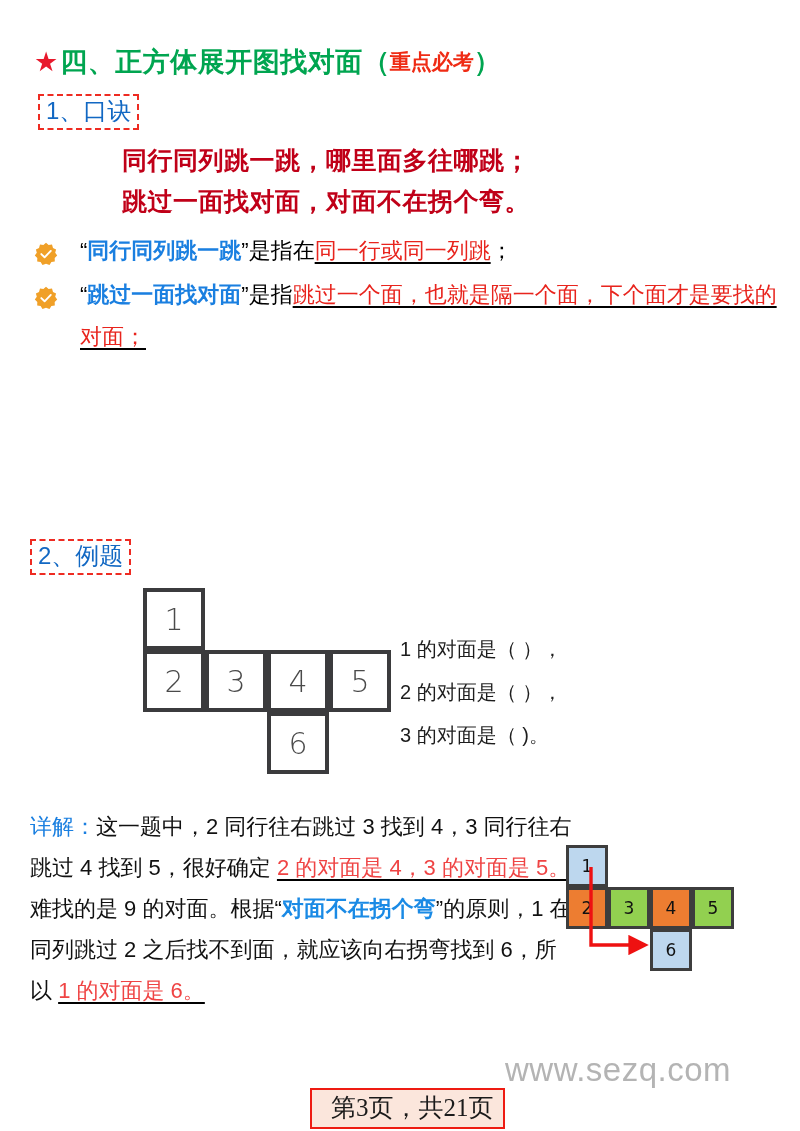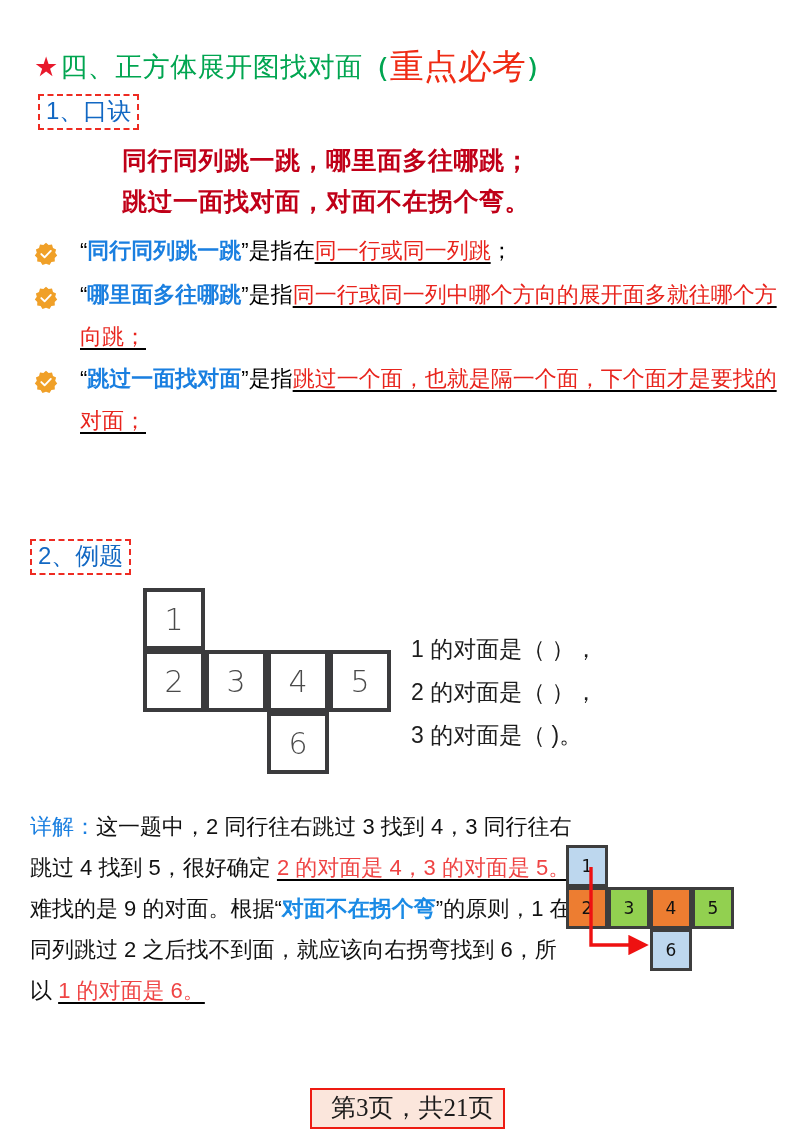--- a/index.html
+++ b/index.html
@@ -34,32 +34,32 @@
   }
   .star-icon {
     color: #e8192c;
     font-size: 27px;
     line-height: 1;
     margin-right: 2px;
   }
   .title-main {
     color: #00a550;
     font-size: 27px;
-    font-weight: normal;
+    font-weight: bold;
     letter-spacing: 0.5px;
   }
   .title-paren {
     color: #00a550;
     font-size: 27px;
     font-weight: bold;
   }
   .title-red {
     color: #ef2b14;
-    font-size: 34px;
-    font-weight: normal;
+    font-size: 21px;
+    font-weight: bold;
   }
 
   
   .dashed-label {
     position: absolute;
     border: 2px dashed #ee2b22;
     color: #1268c3;
     font-size: 24px;
     font-weight: 500;
     padding: 1px 6px 3px 6px;
@@ -140,23 +140,23 @@
     font-family: "DejaVu Sans", sans-serif;
     display: flex;
     align-items: center;
     justify-content: center;
     font-weight: 300;
   }
 
   
   #questions {
     position: absolute;
-    left: 411px;
+    left: 400px;
     top: 628px;
-    font-size: 23px;
+    font-size: 20px;
     line-height: 43px;
     color: #1d1d1d;
     white-space: nowrap;
   }
 
   
   #explanation {
     position: absolute;
     left: 30px;
     top: 806px;
@@ -258,29 +258,20 @@
     <div class="bullet-row">
       <span class="badge-icon">
         <svg viewBox="0 0 24 24" width="24" height="24">
           <path fill="#f0a028" d="M12 0.8 L14.6 3.1 L18.0 2.6 L19.0 5.9 L22.1 7.4 L21.2 10.8 L23.2 13.6 L20.7 16.0 L20.8 19.5 L17.4 20.1 L15.5 23.0 L12 21.7 L8.5 23.0 L6.6 20.1 L3.2 19.5 L3.3 16.0 L0.8 13.6 L2.8 10.8 L1.9 7.4 L5.0 5.9 L6.0 2.6 L9.4 3.1 Z"></path>
           <path fill="none" stroke="#ffffff" stroke-width="1.9" stroke-linecap="round" stroke-linejoin="round" d="M7.3 12.1 L10.6 15.3 L16.8 8.9"></path>
         </svg>
       </span>
       <span class="q-mark">“</span><span class="term-blue">同行同列跳一跳</span><span class="q-mark">”</span><span class="mid-black">是指在</span><span class="expl-red">同一行或同一列跳</span><span class="tail-black">；</span>
     </div>
 
-    <div class="bullet-row">
-      <span class="badge-icon">
-        <svg viewBox="0 0 24 24" width="24" height="24">
-          <path fill="#f0a028" d="M12 0.8 L14.6 3.1 L18.0 2.6 L19.0 5.9 L22.1 7.4 L21.2 10.8 L23.2 13.6 L20.7 16.0 L20.8 19.5 L17.4 20.1 L15.5 23.0 L12 21.7 L8.5 23.0 L6.6 20.1 L3.2 19.5 L3.3 16.0 L0.8 13.6 L2.8 10.8 L1.9 7.4 L5.0 5.9 L6.0 2.6 L9.4 3.1 Z"></path>
-          <path fill="none" stroke="#ffffff" stroke-width="1.9" stroke-linecap="round" stroke-linejoin="round" d="M7.3 12.1 L10.6 15.3 L16.8 8.9"></path>
-        </svg>
-      </span>
-      <span class="q-mark">“</span><span class="term-blue">哪里面多往哪跳</span><span class="q-mark">”</span><span class="mid-black">是指</span><span class="expl-red">同一行或同一列中哪个方向的展开面多就往哪个方向跳；</span>
-    </div>
 
     <div class="bullet-row">
       <span class="badge-icon">
         <svg viewBox="0 0 24 24" width="24" height="24">
           <path fill="#f0a028" d="M12 0.8 L14.6 3.1 L18.0 2.6 L19.0 5.9 L22.1 7.4 L21.2 10.8 L23.2 13.6 L20.7 16.0 L20.8 19.5 L17.4 20.1 L15.5 23.0 L12 21.7 L8.5 23.0 L6.6 20.1 L3.2 19.5 L3.3 16.0 L0.8 13.6 L2.8 10.8 L1.9 7.4 L5.0 5.9 L6.0 2.6 L9.4 3.1 Z"></path>
           <path fill="none" stroke="#ffffff" stroke-width="1.9" stroke-linecap="round" stroke-linejoin="round" d="M7.3 12.1 L10.6 15.3 L16.8 8.9"></path>
         </svg>
       </span>
       <span class="q-mark">“</span><span class="term-blue">跳过一面找对面</span><span class="q-mark">”</span><span class="mid-black">是指</span><span class="expl-red">跳过一个面，也就是隔一个面，下个面才是要找的对面；</span>
     </div>
@@ -318,16 +309,17 @@
     <svg id="arrow-svg" viewBox="0 0 208 150">
       <defs>
         <marker id="ah" markerWidth="6" markerHeight="6" refX="4.6" refY="3" orient="auto">
           <path d="M0,0 L6,3 L0,6 Z" fill="#ee1111"></path>
         </marker>
       </defs>
       <path id="arrow-path" d="M25,22 L25,100 L78,100" fill="none" stroke="#ee1111" stroke-width="3.4" marker-end="url(#ah)"></path>
     </svg>
   </div>
 
+  <div id="watermark">www.sezq.com</div>
 
   <div id="page-footer">第3页，共21页</div>
 
 </div>
 
 </body></html>

